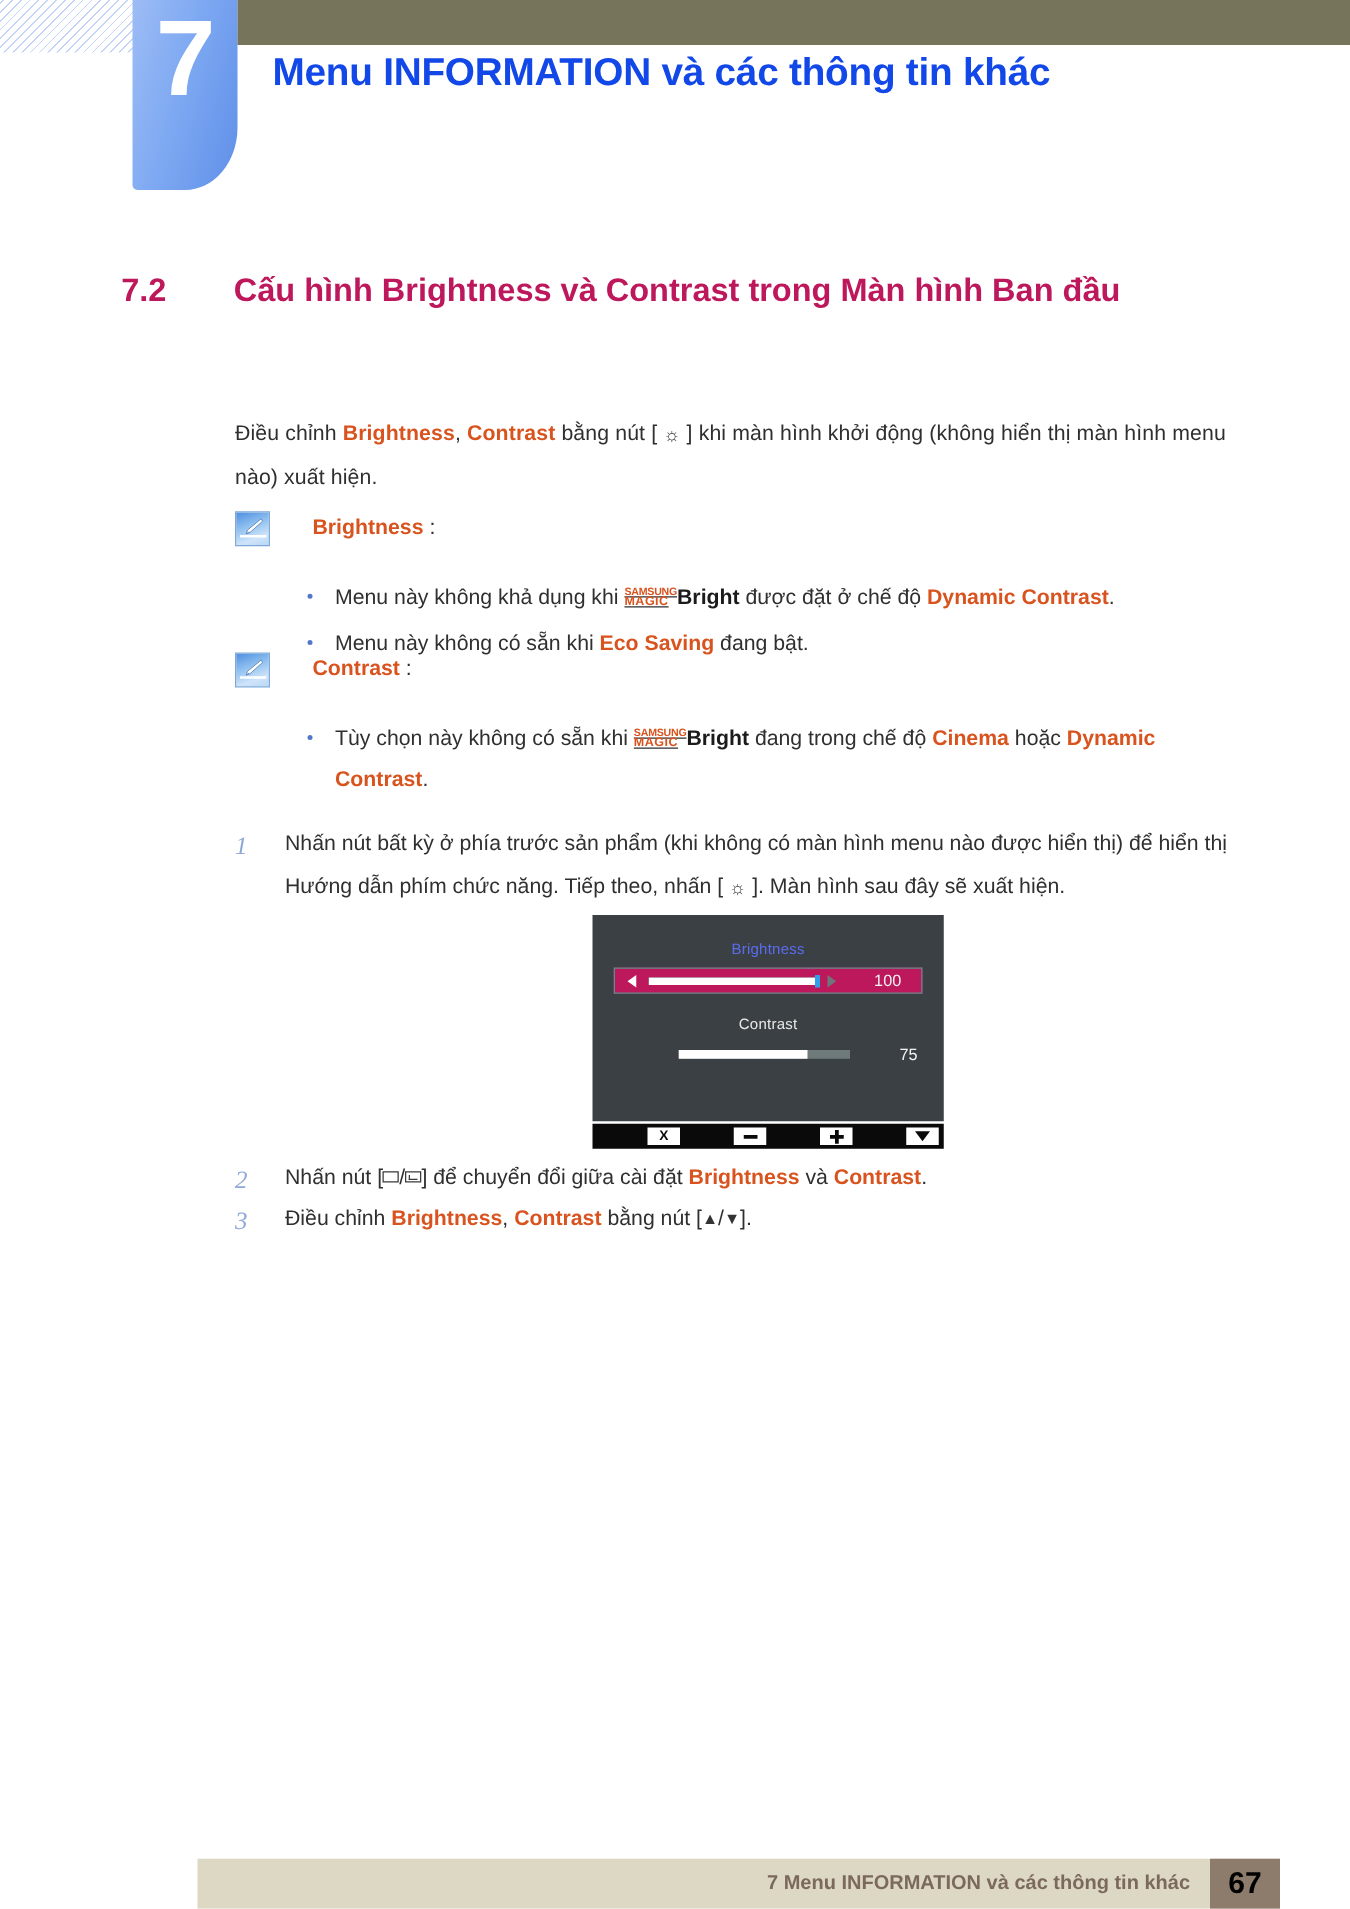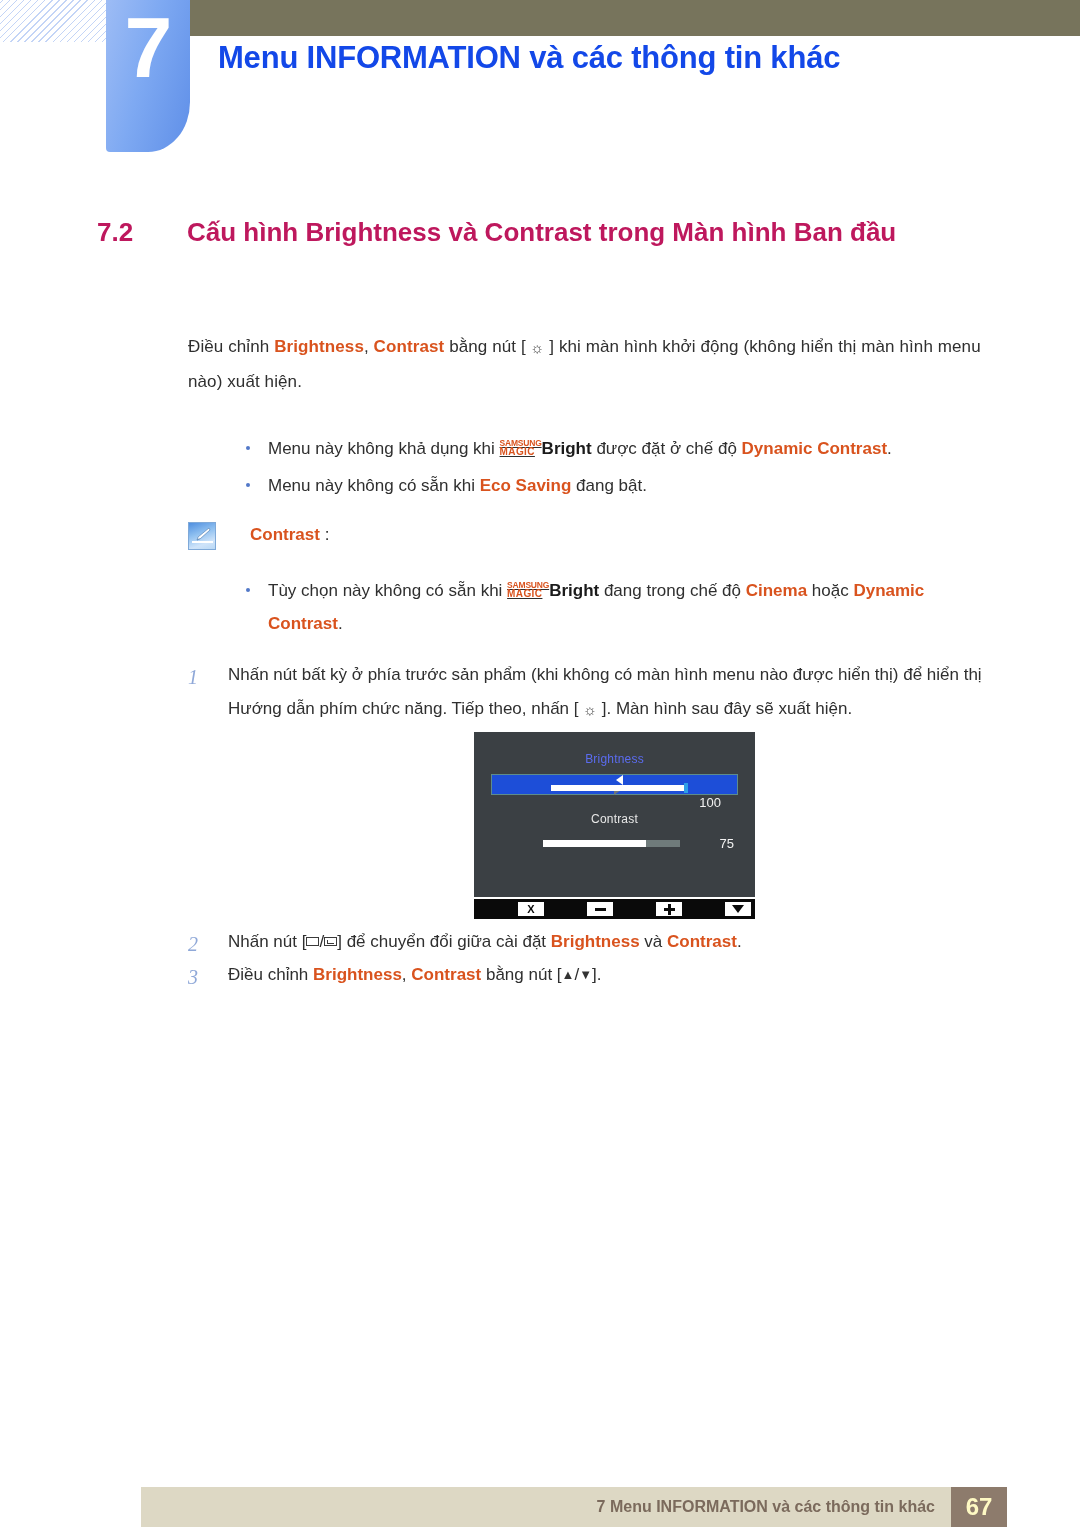--- a/index.html
+++ b/index.html
@@ -286,26 +286,25 @@
   }
   .osd-label.contrast {
     top: 80px;
     color: #e8e8e8;
   }
   .osd-row-brightness {
     position: absolute;
     left: 17px; top: 42px;
     width: 247px;
     height: 21px;
-    background: #1d4ed8;
+    background: #be185d;
     border: 1px solid #5e8c8c;
     box-sizing: border-box;
     display: flex;
     align-items: center;
-    flex-direction: column;
   }
   .tri-left {
     margin-left: 10px;
     width: 0; height: 0;
     border-top: 5px solid transparent;
     border-bottom: 5px solid transparent;
     border-right: 7px solid #ffffff;
   }
   .tri-right {
     margin-left: 6px;
@@ -408,40 +407,40 @@
   .down-g {
     width: 0; height: 0;
     border-left: 6px solid transparent;
     border-right: 6px solid transparent;
     border-top: 8px solid #0a0a0a;
   }
 
   
   .page-footer {
     position: absolute;
-    left: 141px; top: 1487px;
+    left: 158px; top: 1487px;
     width: 866px;
     height: 40px;
     background: #ddd8c4;
     display: flex;
     align-items: center;
     justify-content: flex-end;
   }
   .footer-text {
     font-size: 16px;
     font-weight: bold;
     color: #7b6a5c;
     margin-right: 16px;
     white-space: nowrap;
   }
   .footer-pageno {
     width: 56px;
     height: 40px;
     background: #8d7b6c;
-    color: #fef9c3;
+    color: #000000;
     font-size: 24px;
     font-weight: bold;
     display: flex;
     align-items: center;
     justify-content: center;
   }
 </style>
 </head>
 <body>
 
@@ -457,20 +456,30 @@
 <div class="section-heading">
   <div class="section-num">7.2</div>
   <div class="section-text">Cấu hình Brightness và Contrast trong Màn hình Ban đầu</div>
 </div>
 
 <div class="para intro-para">
   <span>Điều chỉnh </span><b class="hl">Brightness</b><span>, </span><b class="hl">Contrast</b><span> bằng nút [ </span><span class="sun-glyph">☼</span><span> ] khi màn hình khởi động (không hiển thị màn hình menu nào) xuất hiện.</span>
 </div>
 
 <div class="note-block note-1">
+  <div class="note-head">
+    <div class="note-icon">
+      <svg class="pen" viewBox="0 0 17 15">
+        <path d="M15 1 L16 3 L6 12 L3 13 L4 10 Z" fill="#ffffff" stroke="#5c86b8" stroke-width="0.7"></path>
+        <path d="M3 13 L5.5 11.5" stroke="#5c86b8" stroke-width="0.7" fill="none"></path>
+      </svg>
+      <div class="rule"></div>
+    </div>
+    <div class="note-title"><span>Brightness</span><span class="colon"> :</span></div>
+  </div>
   <ul class="bullets">
     <li>
       <span>Menu này không khả dụng khi </span><span class="smagic"><span class="s1">SAMSUNG</span><span class="s2">MAGIC</span></span><b class="dark">Bright</b><span> được đặt ở chế độ </span><b class="hl">Dynamic Contrast</b><span>.</span>
     </li>
     <li>
       <span>Menu này không có sẵn khi </span><b class="hl">Eco Saving</b><span> đang bật.</span>
     </li>
   </ul>
 </div>
 

